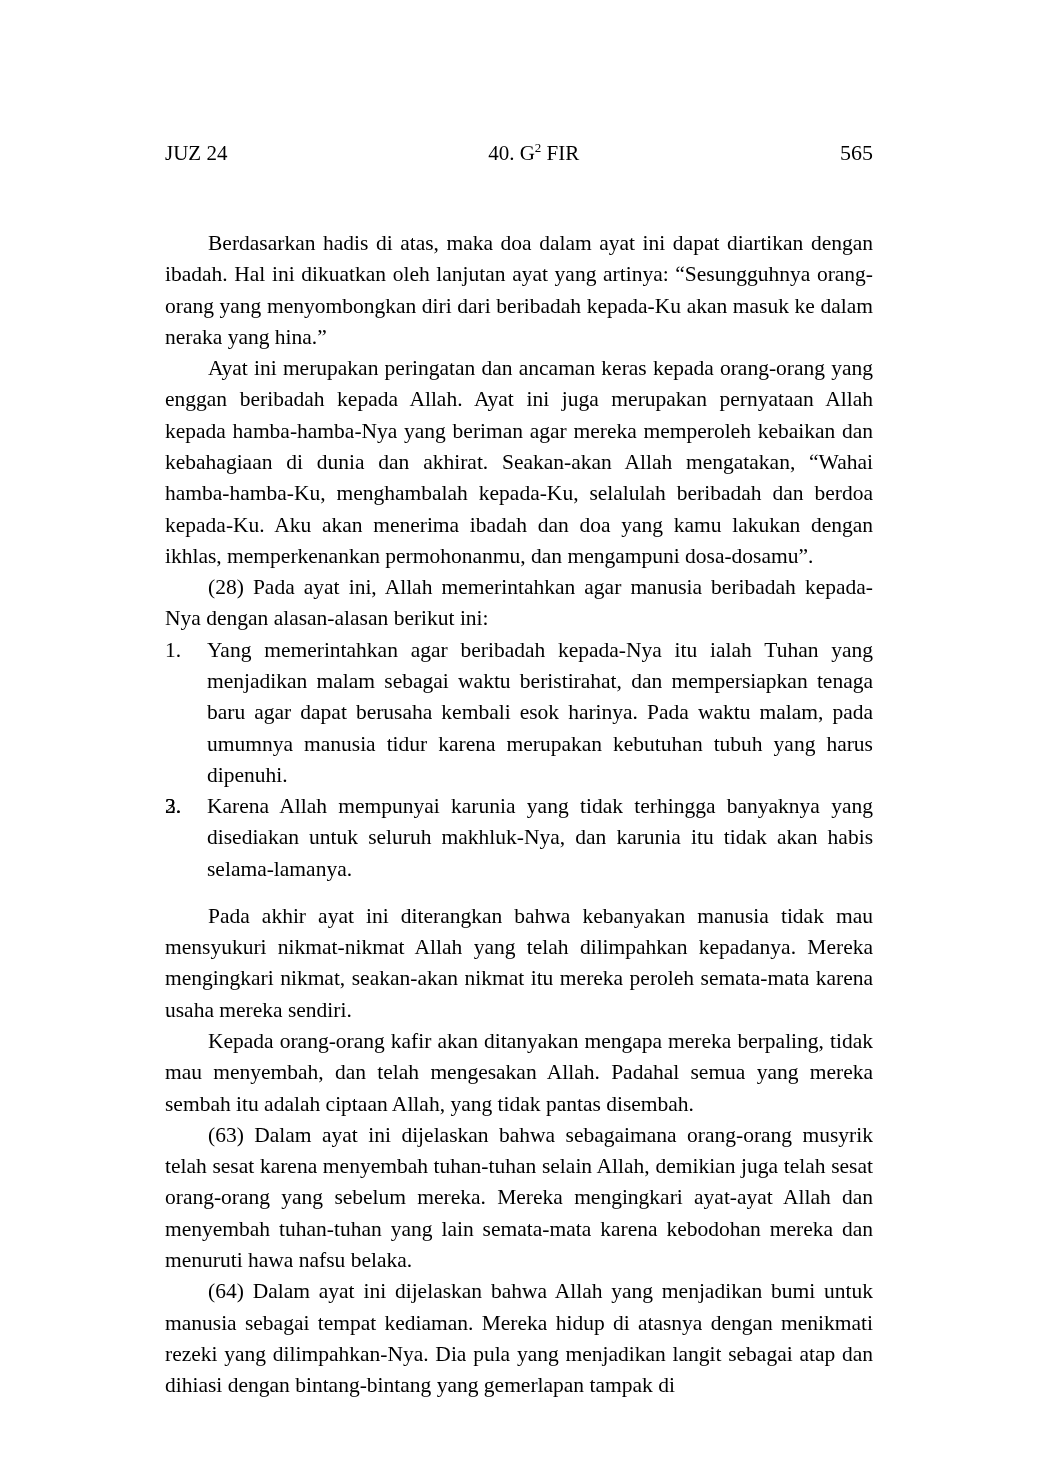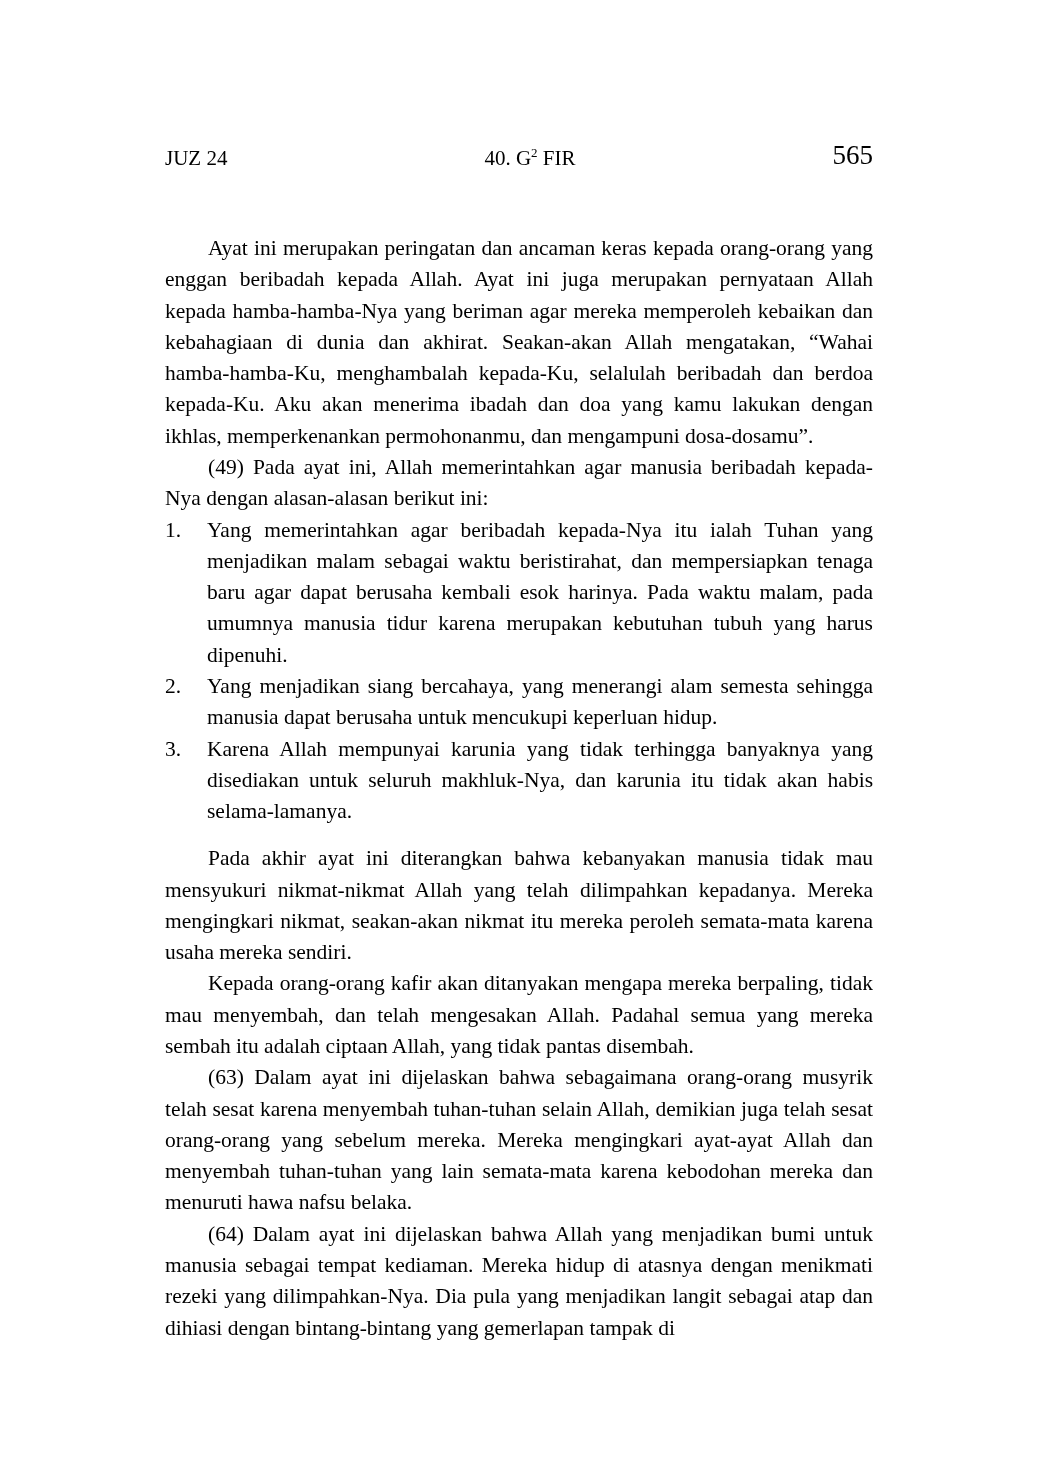--- a/index.html
+++ b/index.html
@@ -29,21 +29,21 @@
   .rh-left {
     flex: 0 0 auto;
   }
   .rh-center {
     flex: 1 1 auto;
     text-align: center;
   }
   .rh-right {
     flex: 0 0 auto;
     text-align: right;
-    font-size: 27px;
+    font-size: 22px;
   }
   .rh-center sup {
     font-size: 0.62em;
     vertical-align: super;
   }
   .body-text p {
     margin: 0;
     font-size: 21.5px;
     line-height: 1.455;
     text-align: justify;
@@ -78,31 +78,31 @@
 
 <div class="page">
 
   <div class="running-head">
     <div class="rh-left">JUZ 24</div>
     <div class="rh-center"><span>40. G</span><sup>2</sup><span> FIR</span></div>
     <div class="rh-right">565</div>
   </div>
 
   <div class="body-text">
+    <p>Berdasarkan hadis di atas, maka doa dalam ayat ini dapat diartikan dengan ibadah. Hal ini dikuatkan oleh lanjutan ayat yang artinya: “Sesungguhnya orang-orang yang menyombongkan diri dari beribadah kepada-Ku akan masuk ke dalam neraka yang hina.”</p>
     <p>Ayat ini merupakan peringatan dan ancaman keras kepada orang-orang yang enggan beribadah kepada Allah. Ayat ini juga merupakan pernyataan Allah kepada hamba-hamba-Nya yang beriman agar mereka memperoleh kebaikan dan kebahagiaan di dunia dan akhirat. Seakan-akan Allah mengatakan, “Wahai hamba-hamba-Ku, menghambalah kepada-Ku, selalulah beribadah dan berdoa kepada-Ku. Aku akan menerima ibadah dan doa yang kamu lakukan dengan ikhlas, memperkenankan permohonanmu, dan mengampuni dosa-dosamu”.</p>
-    <p>(49) Pada ayat ini, Allah memerintahkan agar manusia beribadah kepada-Nya dengan alasan-alasan berikut ini:</p>
+    <p>(28) Pada ayat ini, Allah memerintahkan agar manusia beribadah kepada-Nya dengan alasan-alasan berikut ini:</p>
 
     <ol class="numlist">
       <li>
         <span class="num">1.</span>
         <span>Yang memerintahkan agar beribadah kepada-Nya itu ialah Tuhan yang menjadikan malam sebagai waktu beristirahat, dan mempersiapkan tenaga baru agar dapat berusaha kembali esok harinya. Pada waktu malam, pada umumnya manusia tidur karena merupakan kebutuhan tubuh yang harus dipenuhi.</span>
       </li>
       <li>
         <span class="num">2.</span>
-        <span>Yang menjadikan siang bercahaya, yang menerangi alam semesta sehingga manusia dapat berusaha untuk mencukupi keperluan hidup.</span>
       </li>
       <li>
         <span class="num">3.</span>
         <span>Karena Allah mempunyai karunia yang tidak terhingga banyaknya yang disediakan untuk seluruh makhluk-Nya, dan karunia itu tidak akan habis selama-lamanya.</span>
       </li>
     </ol>
 
     <p class="gap">Pada akhir ayat ini diterangkan bahwa kebanyakan manusia tidak mau mensyukuri nikmat-nikmat Allah yang telah dilimpahkan kepadanya. Mereka mengingkari nikmat, seakan-akan nikmat itu mereka peroleh semata-mata karena usaha mereka sendiri.</p>
     <p>Kepada orang-orang kafir akan ditanyakan mengapa mereka berpaling, tidak mau menyembah, dan telah mengesakan Allah. Padahal semua yang mereka sembah itu adalah ciptaan Allah, yang tidak pantas disembah.</p>
     <p>(63) Dalam ayat ini dijelaskan bahwa sebagaimana orang-orang musyrik telah sesat karena menyembah tuhan-tuhan selain Allah, demikian juga telah sesat orang-orang yang sebelum mereka. Mereka mengingkari ayat-ayat Allah dan menyembah tuhan-tuhan yang lain semata-mata karena kebodohan mereka dan menuruti hawa nafsu belaka.</p>

